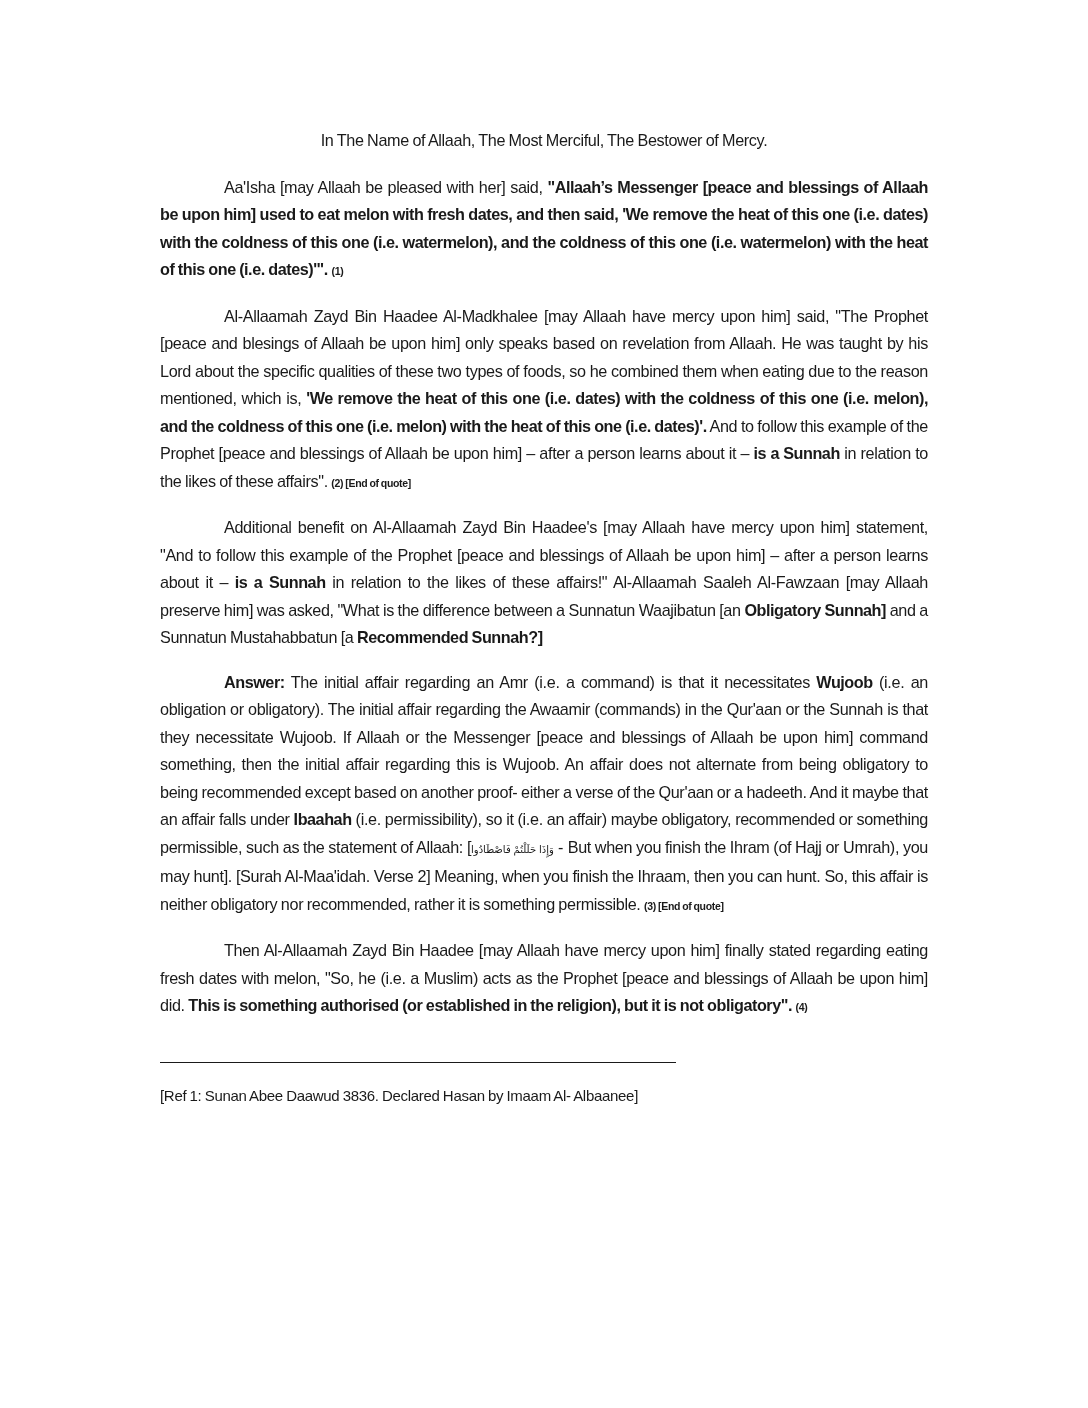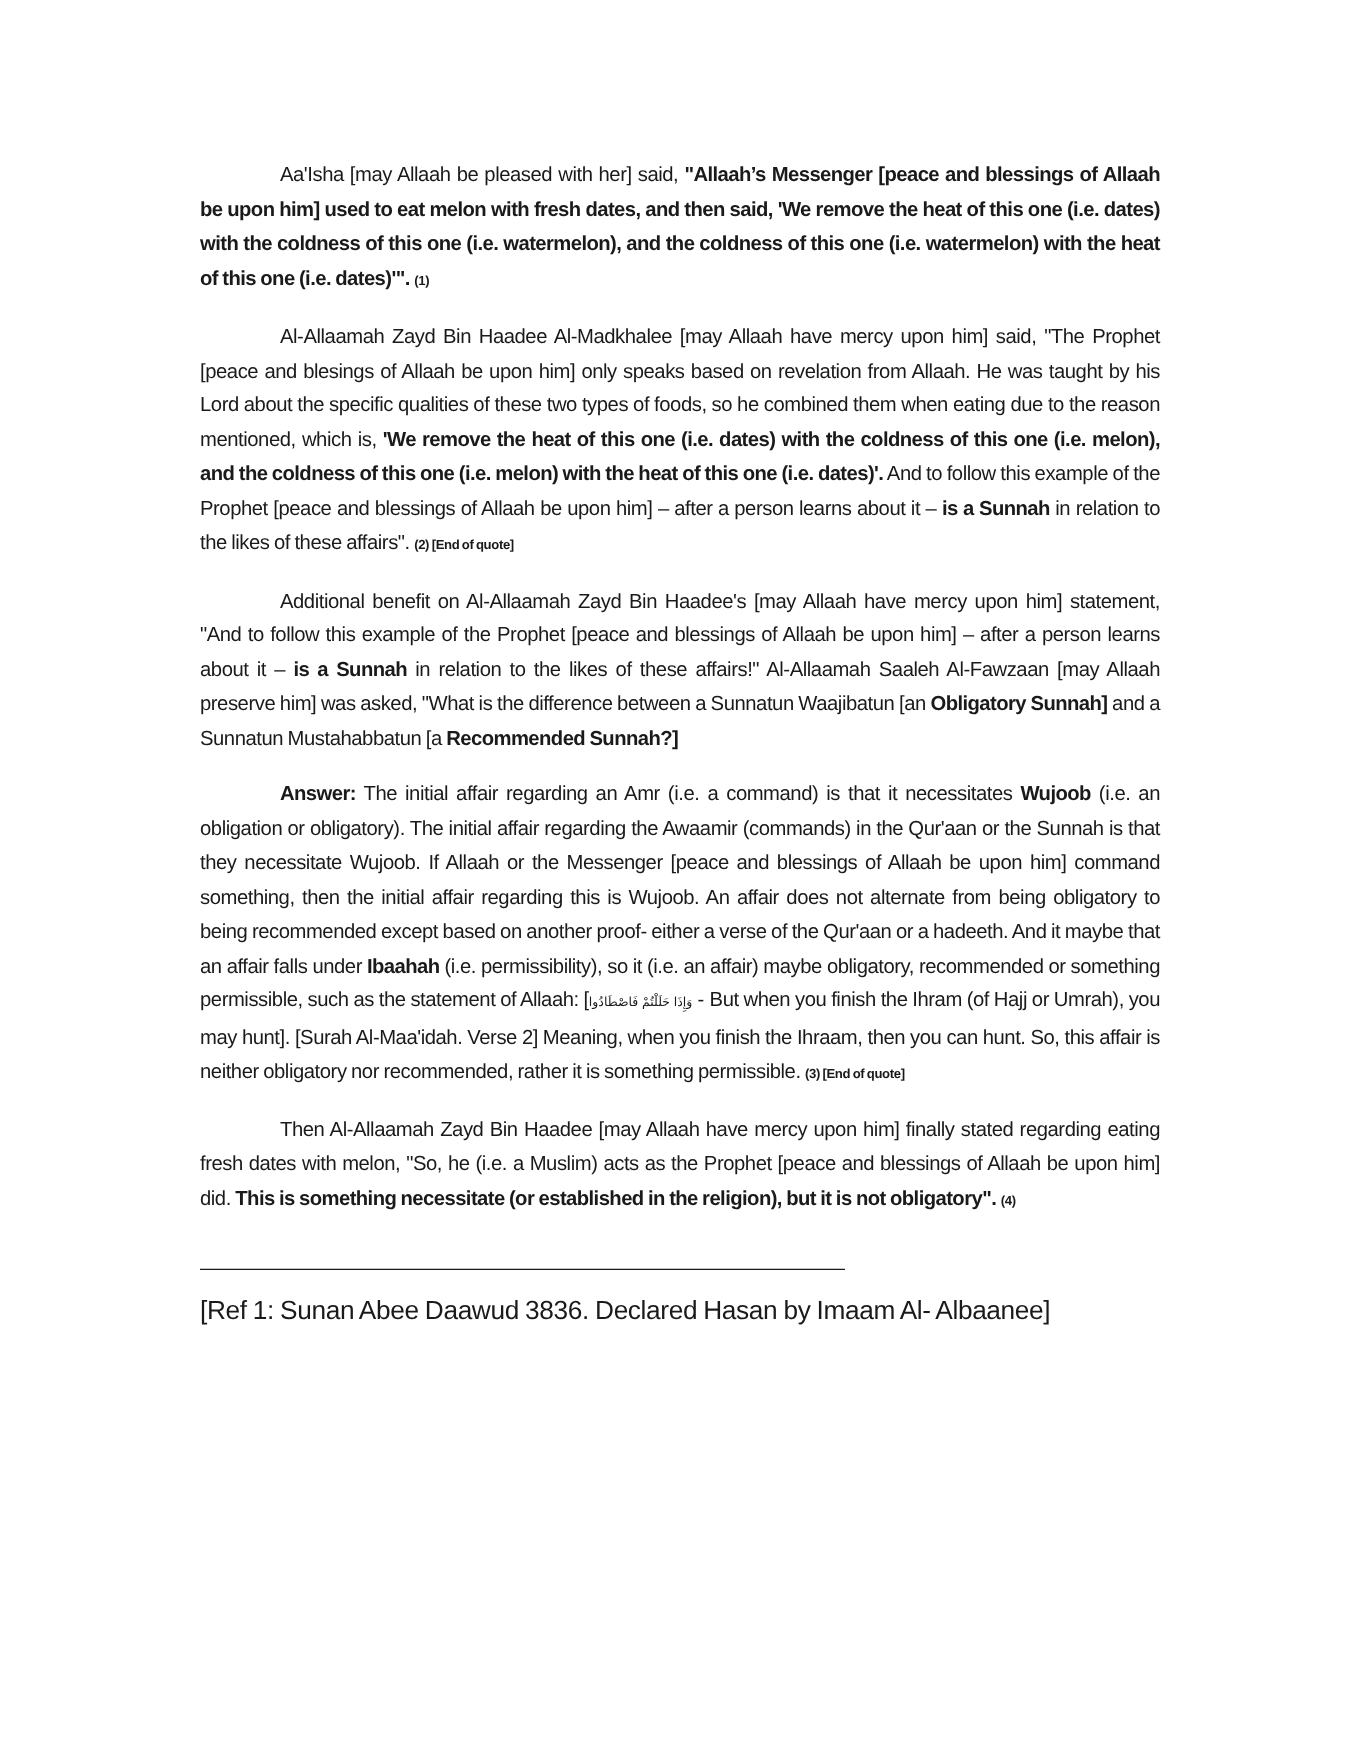--- a/index.html
+++ b/index.html
@@ -21,34 +21,35 @@
   b { font-weight: bold; letter-spacing: -0.45px; }
   .ref { font-size: 10.5px; font-weight: bold; letter-spacing: -0.3px; }
   .arabic {
     font-family: "DejaVu Sans", sans-serif; font-size: 10px; direction: rtl;
     unicode-bidi: embed; letter-spacing: 0;
   }
   .rule {
     margin: 40px 0 0 0; width: 516px; border-bottom: 1px solid #1a1a1a; height: 0;
   }
   .footnote {
-    margin: 22px 0 0 0; line-height: 22px; font-size: 21px; letter-spacing: -0.3px;
+    margin: 22px 0 0 0; line-height: 22px; font-size: 15px; letter-spacing: -0.3px;
   }
 </style>
 </head>
 <body>
 
 <div class="page">
+  <p class="title">In The Name of Allaah, The Most Merciful, The Bestower of Mercy.</p>
 
   <p class="para"><span>Aa'Isha [may Allaah be pleased with her] said, </span><b>"Allaah’s Messenger [peace and blessings of Allaah be upon him] used to  eat melon with fresh dates, and then said, 'We remove the heat of this one (i.e. dates) with the coldness of this one (i.e. watermelon), and the coldness of this one (i.e. watermelon) with the heat of this one (i.e. dates)'".</b> <span class="ref">(1)</span></p>
 
   <p class="para"><span>Al-Allaamah Zayd Bin Haadee Al-Madkhalee [may Allaah have mercy upon him] said, "The Prophet [peace and blesings of Allaah be upon him] only speaks based on revelation from Allaah. He was taught by his Lord about the specific qualities of these two types of foods, so he combined them when eating due to the reason mentioned,  which is, </span><b>'We remove the heat of this one (i.e. dates) with the coldness of this one (i.e. melon), and the coldness of this one (i.e. melon) with the heat of this one (i.e. dates)'.</b><span>  And to follow this example of the Prophet [peace and blessings of Allaah be upon him] – after a person learns about it – </span><b>is a Sunnah</b><span> in relation to the likes of these affairs". </span><span class="ref">(2) [End of quote]</span></p>
 
   <p class="para"><span>Additional benefit on Al-Allaamah Zayd Bin Haadee's [may Allaah have mercy upon him] statement, "And to follow this example of the Prophet [peace and blessings of Allaah be upon him] – after a person learns about it – </span><b>is a Sunnah</b><span> in relation to the likes of these affairs!" Al-Allaamah Saaleh Al-Fawzaan [may Allaah preserve him] was asked, "What is the difference between a Sunnatun Waajibatun [an </span><b>Obligatory Sunnah]</b><span> and a Sunnatun Mustahabbatun [a </span><b>Recommended Sunnah?]</b></p>
 
   <p class="para"><b>Answer:</b><span> The initial affair regarding an Amr (i.e. a command) is that it necessitates </span><b>Wujoob</b><span> (i.e. an obligation or obligatory). The  initial affair regarding the Awaamir (commands) in the Qur'aan or the Sunnah is that they necessitate Wujoob. If Allaah or the Messenger [peace and blessings of Allaah be upon him] command something, then the initial affair regarding this is Wujoob. An affair does not alternate from being obligatory to being recommended except based on another proof- either a verse of the Qur'aan or a hadeeth. And it maybe that an affair falls under </span><b>Ibaahah</b><span> (i.e. permissibility), so it (i.e. an affair) maybe obligatory, recommended or something permissible, such as the statement of Allaah: [</span><span class="arabic">وَإِذَا حَلَلْتُمْ فَاصْطَادُوا</span><span> - But when you finish the Ihram (of Hajj or Umrah), you may hunt]. [Surah Al-Maa'idah. Verse 2] Meaning, when you finish the Ihraam, then you can hunt. So, this affair is neither obligatory nor recommended, rather it is something permissible. </span><span class="ref">(3) [End of quote]</span></p>
 
-  <p class="para"><span>Then Al-Allaamah Zayd Bin Haadee [may Allaah have mercy upon him] finally stated regarding eating fresh dates with melon, "So, he (i.e. a Muslim) acts as the Prophet [peace and blessings of Allaah be upon him] did. </span><b>This is something necessitate (or established in the religion), but it is not obligatory".</b> <span class="ref">(4)</span></p>
+  <p class="para"><span>Then Al-Allaamah Zayd Bin Haadee [may Allaah have mercy upon him] finally stated regarding eating fresh dates with melon, "So, he (i.e. a Muslim) acts as the Prophet [peace and blessings of Allaah be upon him] did. </span><b>This is something authorised (or established in the religion), but it is not obligatory".</b> <span class="ref">(4)</span></p>
 
   <div class="rule"></div>
 
   <p class="footnote">[Ref 1: Sunan Abee Daawud 3836. Declared Hasan by Imaam Al- Albaanee]</p>
 </div>
 
 </body></html>

